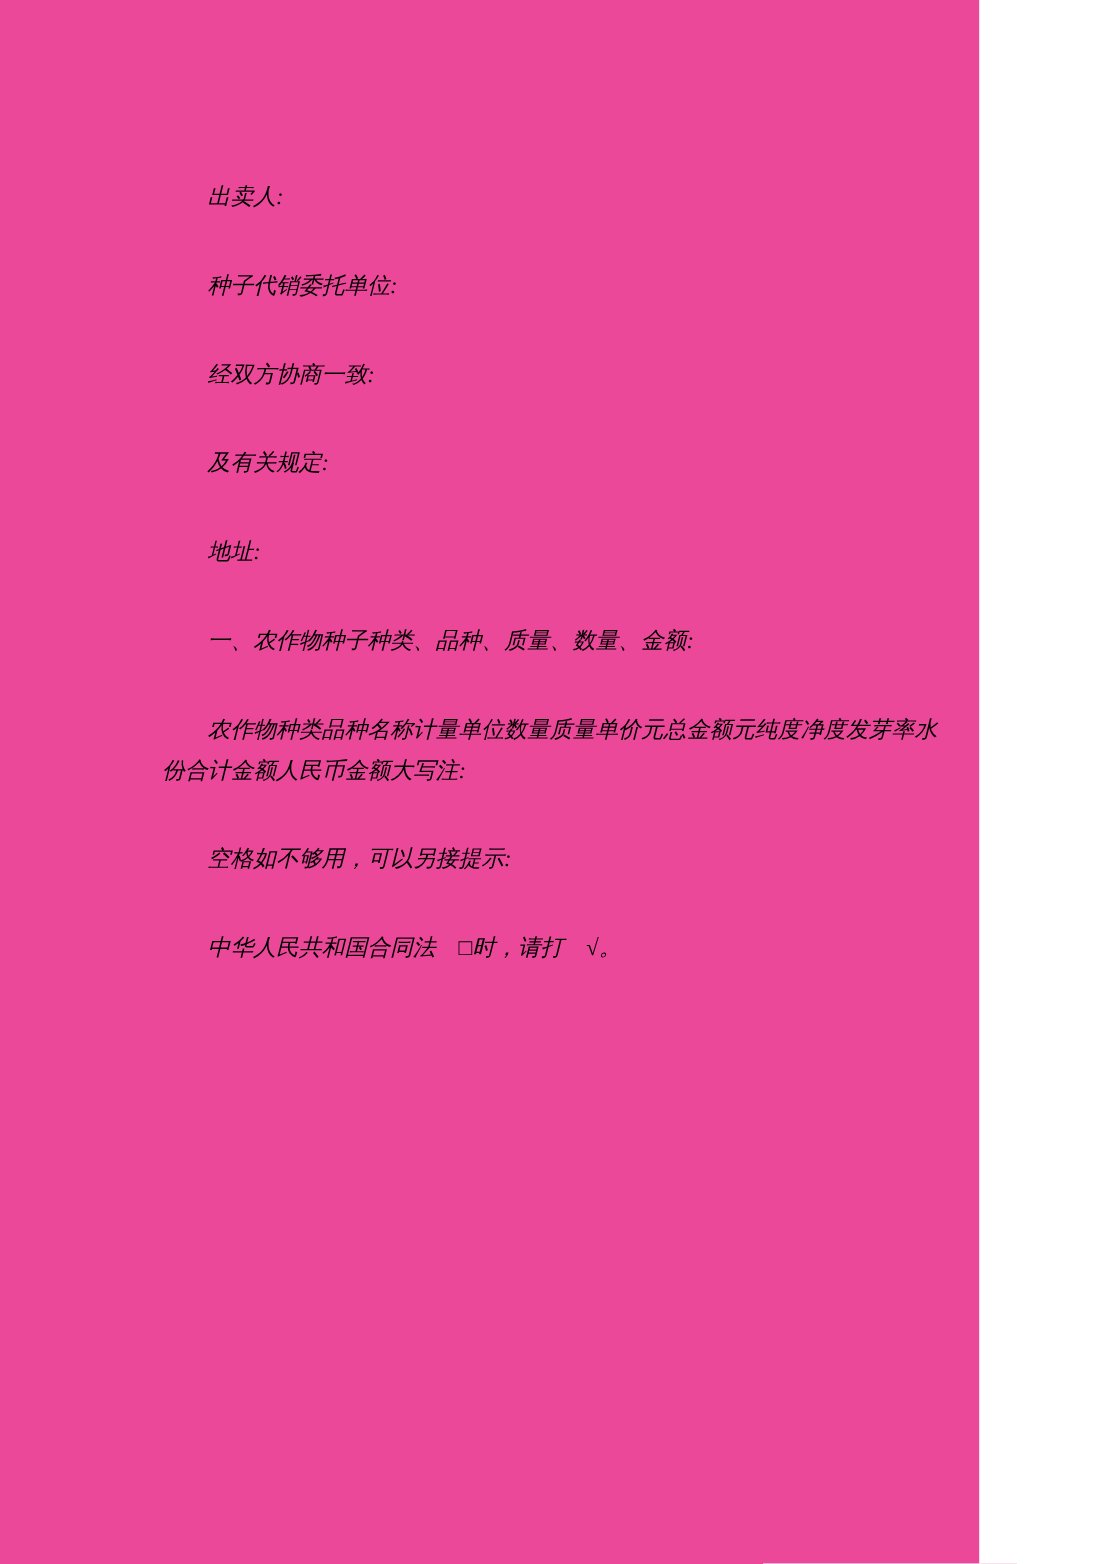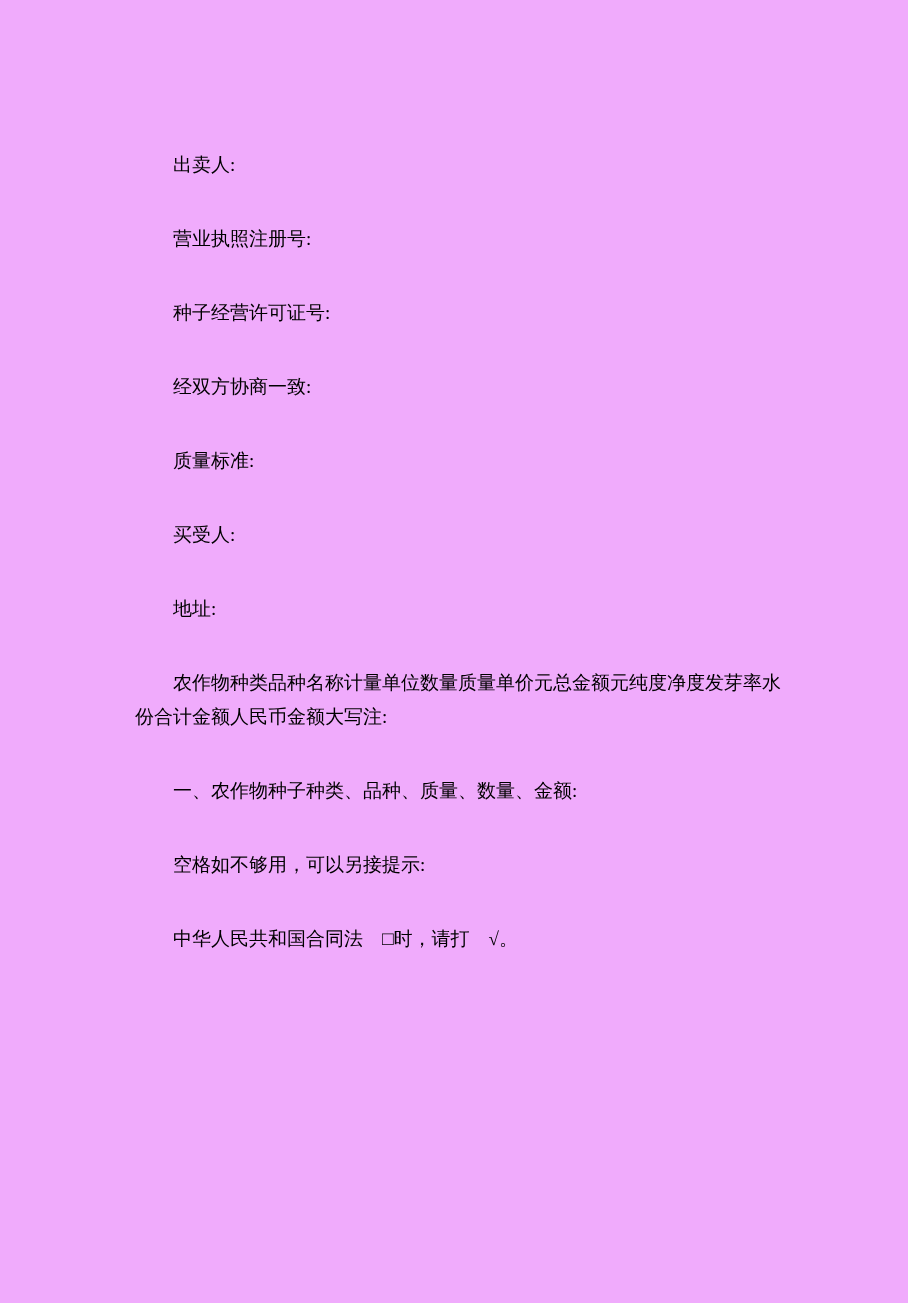--- a/index.html
+++ b/index.html
@@ -2,24 +2,25 @@
 <html><head>
 <meta charset="utf-8">
 <style>
   html, body {
     margin: 0;
     padding: 0;
     background: #ffffff;
   }
   .page {
     position: relative;
-    width: 908px;
+    width: 816px;
     height: 1303px;
-    background: #f0abfc;
+    background: #ec4899;
     overflow: hidden;
+    font-style: italic;
   }
   .content {
     position: absolute;
     top: 148px;
     left: 135px;
     width: 660px;
     font-family: "Liberation Serif", "DejaVu Serif", serif;
     font-size: 19px;
     color: #000000;
   }
@@ -39,53 +40,47 @@
 <body>
 
 <div class="page">
   <div class="content">
 
     <div class="block">
       <div class="ln indent">出卖人:</div>
     </div>
 
     <div class="block">
-      <div class="ln indent">营业执照注册号:</div>
+      <div class="ln indent">种子代销委托单位:</div>
     </div>
 
-    <div class="block">
-      <div class="ln indent">种子经营许可证号:</div>
-    </div>
 
     <div class="block">
       <div class="ln indent">经双方协商一致:</div>
     </div>
 
     <div class="block">
-      <div class="ln indent">质量标准:</div>
+      <div class="ln indent">及有关规定:</div>
     </div>
 
-    <div class="block">
-      <div class="ln indent">买受人:</div>
-    </div>
 
     <div class="block">
       <div class="ln indent">地址:</div>
     </div>
 
     <div class="block">
     </div>
 
     <div class="block">
-      <div class="ln indent">农作物种类品种名称计量单位数量质量单价元总金额元纯度净度发芽率水</div>
-      <div class="ln">份合计金额人民币金额大写注:</div>
+      <div class="ln indent">一、农作物种子种类、品种、质量、数量、金额:</div>
     </div>
 
     <div class="block">
-      <div class="ln indent">一、农作物种子种类、品种、质量、数量、金额:</div>
+      <div class="ln indent">农作物种类品种名称计量单位数量质量单价元总金额元纯度净度发芽率水</div>
+      <div class="ln">份合计金额人民币金额大写注:</div>
     </div>
 
     <div class="block">
       <div class="ln indent">空格如不够用，可以另接提示:</div>
     </div>
 
     <div class="block">
       <div class="ln indent">中华人民共和国合同法　□时，请打　√。</div>
     </div>
 

